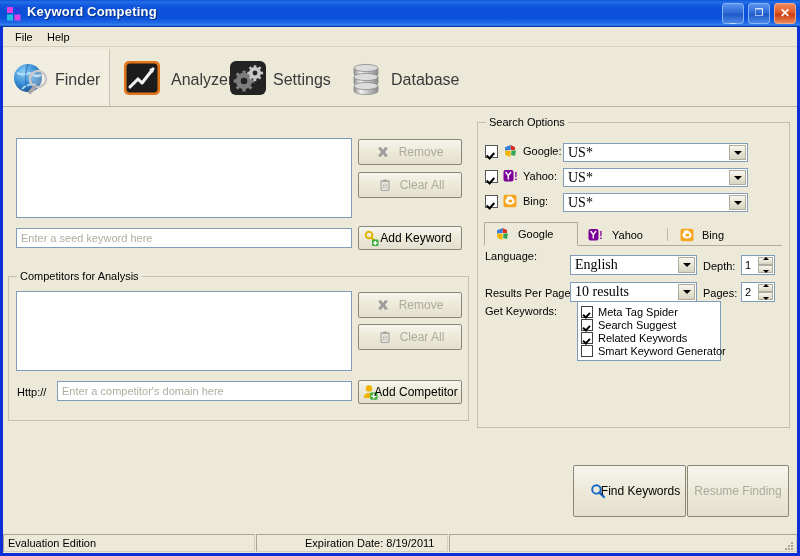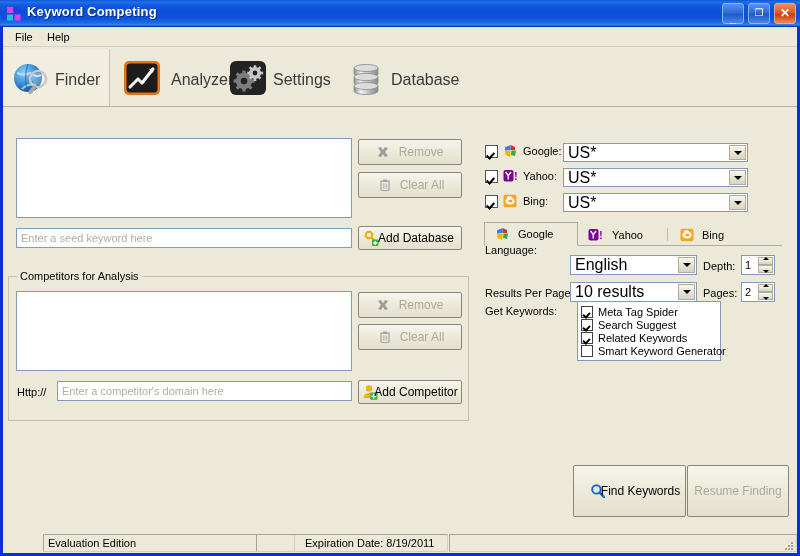--- a/index.html
+++ b/index.html
@@ -183,23 +183,24 @@
     transform: rotate(42deg);
   }
   .cb.flat { border: 1px solid #555; }
 
   
   .combo {
     position: absolute;
     background: #ffffff;
     border: 1px solid #7f9db9;
     box-sizing: border-box;
-    font-size: 16px; color: #000;
+    font-size: 14px; color: #000;
     cursor: default;
     overflow: hidden;
+    font-family: Liberation Serif, serif;
   }
   .combo .cval {
     position: absolute; left: 4px; top: 50%; transform: translateY(-50%);
     white-space: nowrap;
   }
   .combo .cbtn {
     position: absolute; right: 1px; top: 1px; bottom: 1px; width: 17px;
     background: linear-gradient(to bottom, #f8f7f1 0%, #e7e4d4 50%, #d8d4c2 100%);
     border: 1px solid #b0ac9c;
     box-sizing: border-box;
@@ -473,21 +474,21 @@
   <div class="btn" style="left:358px; top:226px; width:104px; height:24px;">
     <span class="bico" style="left:5px;">
       <svg width="16" height="16" viewBox="0 0 16 16">
         <circle cx="5" cy="5" r="3.3" fill="none" stroke="#e0b400" stroke-width="2"></circle>
         <path d="M7 7 L13 13" stroke="#e0b400" stroke-width="2.2"></path>
         <path d="M10.5 11 h2.5 M11.8 10.2 v2.2" stroke="#e0b400" stroke-width="1.6"></path>
         <rect x="8" y="9.5" width="6.5" height="6.5" rx="1" fill="#3fae3f"></rect>
         <path d="M11.2 11 v4 M9.3 13 h4" stroke="#fff" stroke-width="1.5"></path>
       </svg>
     </span>
-    <span class="blab" style="left:12px;">Add Database</span>
+    <span class="blab" style="left:12px;">Add Keyword</span>
   </div>
 
   <div class="grp" style="left:8px; top:276px; width:461px; height:145px;">
     <span class="grp-title">Competitors for Analysis</span>
   </div>
   <div class="listbox" style="left:16px; top:291px; width:336px; height:80px;"></div>
   <span class="lbl" style="left:17px; top:386px;">Http://</span>
   <div class="textin" style="left:57px; top:381px; width:295px; height:20px;">
     <span class="ph">Enter a competitor's domain here</span>
   </div>
@@ -517,20 +518,23 @@
       <svg width="16" height="16" viewBox="0 0 16 16">
         <circle cx="7" cy="4.4" r="3.2" fill="#f0b400"></circle>
         <path d="M1.8 14 q0-5 5.2-5 q5.2 0 5.2 5 z" fill="#f0b400"></path>
         <rect x="8.2" y="8.6" width="7.3" height="7.2" rx="1" fill="#3fae3f"></rect>
         <path d="M11.8 9.8 v4.8 M9.4 12.2 h4.8" stroke="#fff" stroke-width="1.6"></path>
       </svg>
     </span>
     <span class="blab" style="left:12px;">Add Competitor</span>
   </div>
 
+  <div class="grp" style="left:477px; top:122px; width:313px; height:306px;">
+    <span class="grp-title">Search Options</span>
+  </div>
 
   <div class="cb checked flat" style="left:485px; top:145px;"></div>
   <span class="tb-ico" style="position:absolute; left:503px; top:144px; width:15px; height:15px;">
     <svg width="15" height="15" viewBox="0 0 15 15">
       <path d="M7.6 1 L12 3 L12 6 L7.6 6 Z" fill="#d93025"></path>
       <path d="M2 3.2 L7.6 1 L7.6 6 L2 6.6 Z" fill="#3b7dd8"></path>
       <path d="M8.5 6.4 L13 6.4 L12 12 L8 11 Z" fill="#34a853"></path>
       <path d="M2 6.8 L7.8 6.8 L7.2 13 L2.5 11 Z" fill="#f4b400"></path>
     </svg>
   </span>
@@ -608,21 +612,21 @@
           <ellipse cx="7" cy="7" rx="4.6" ry="3.6" fill="#fff"></ellipse>
           <ellipse cx="7.4" cy="7" rx="2.1" ry="1.6" fill="#f5a623"></ellipse>
           <path d="M4 3.4 q3-1.2 5 0.6" stroke="#fff" stroke-width="1.4" fill="none"></path>
         </svg>
       </span>
       <span class="tlab" style="left:28px;">Bing</span>
     </div>
   </div>
   <div class="tab-line" style="left:484px; top:245px; width:298px;"></div>
 
-  <span class="lbl" style="left:485px; top:244px;">Language:</span>
+  <span class="lbl" style="left:485px; top:250px;">Language:</span>
   <div class="combo" style="left:570px; top:255px; width:127px; height:20px;">
     <span class="cval">English</span>
     <span class="cbtn">
         <i class="arrow-dn"></i>
       </span>
   </div>
   <span class="lbl" style="left:703px; top:260px;">Depth:</span>
   <div class="spin" style="left:741px; top:255px; width:34px; height:20px;">
     <span class="sval">1</span>
     <span class="sbtns">
@@ -683,21 +687,21 @@
       </svg>
     </span>
     <span class="blab" style="left:22px;">Find Keywords</span>
   </div>
 
   <div class="btn disabled" style="left:687px; top:465px; width:102px; height:52px;">
     <span class="blab">Resume Finding</span>
   </div>
 
   <div class="statusbar">
-    <div class="spanel" style="left:0px; width:252px;margin-left:40px;">Evaluation Edition</div>
+    <div class="spanel" style="left:0px; width:252px;">Evaluation Edition</div>
     <div class="spanel" style="left:253px; width:192px;padding-left:48px;">Expiration Date: 8/19/2011</div>
     <div class="spanel" style="left:446px; width:348px;"></div>
     <span class="grip">
       <i style="left:8px; top:2px;"></i>
       <i style="left:5px; top:5px;"></i>
         <i style="left:8px; top:5px;"></i>
       <i style="left:2px; top:8px;"></i>
         <i style="left:5px; top:8px;"></i>
         <i style="left:8px; top:8px;"></i>
     </span>

